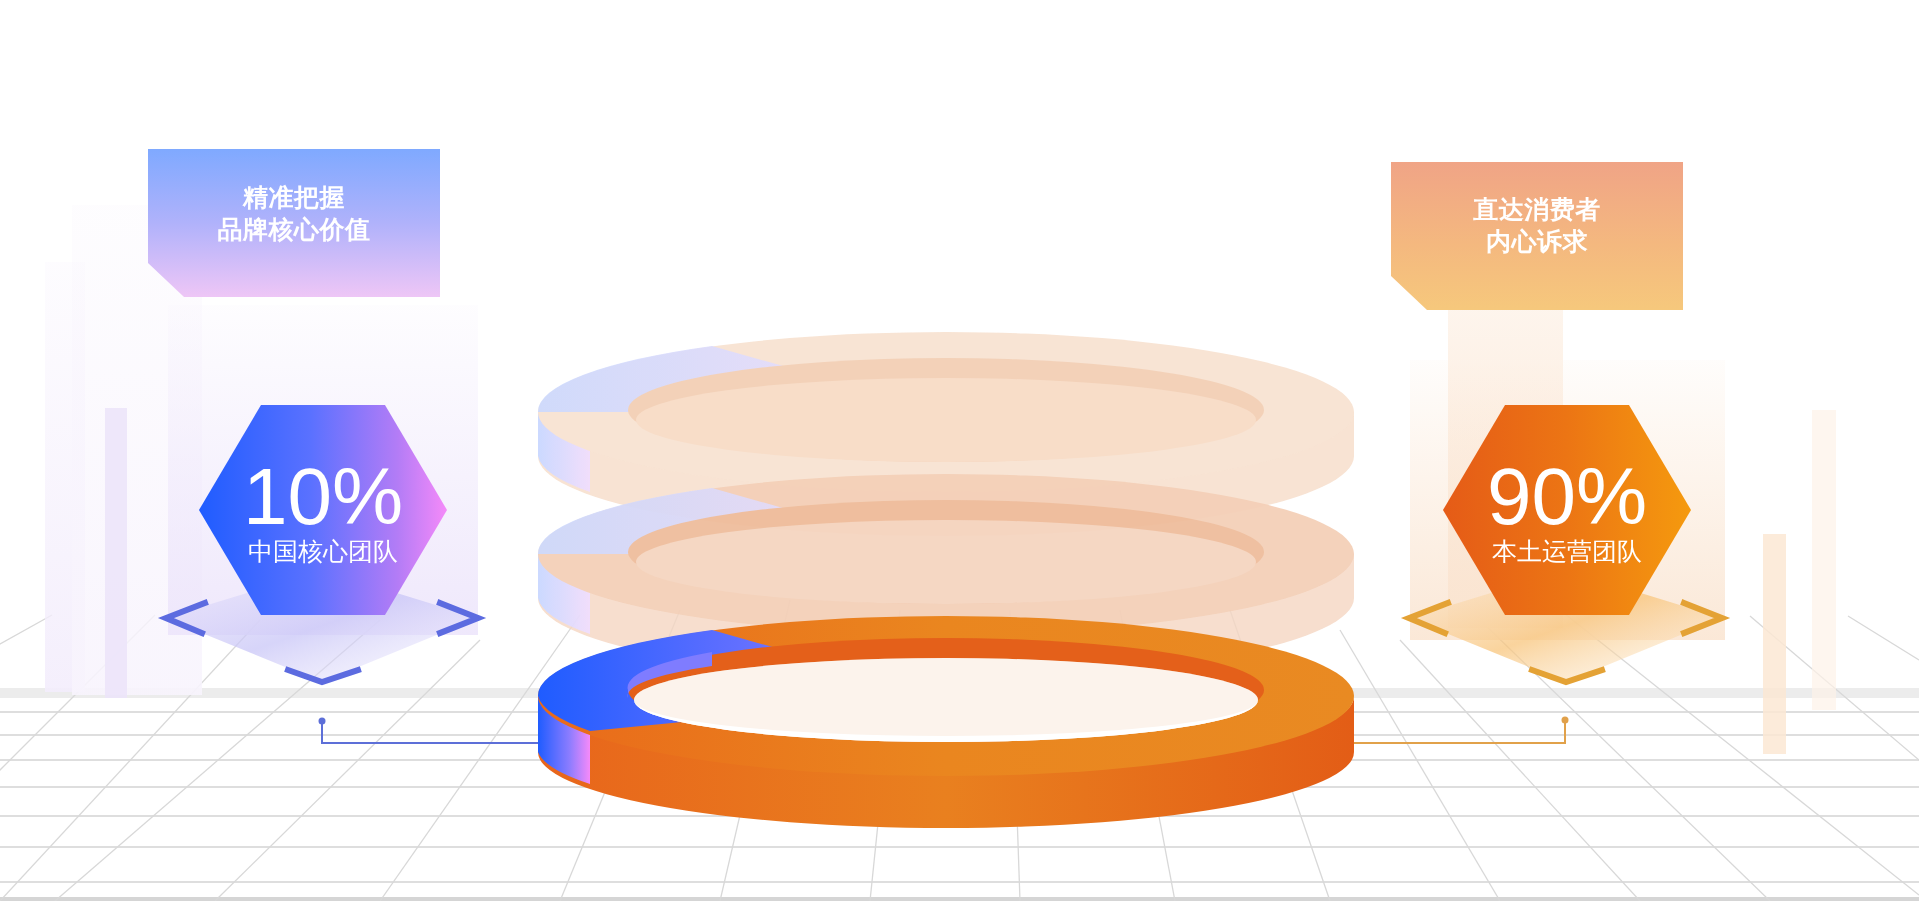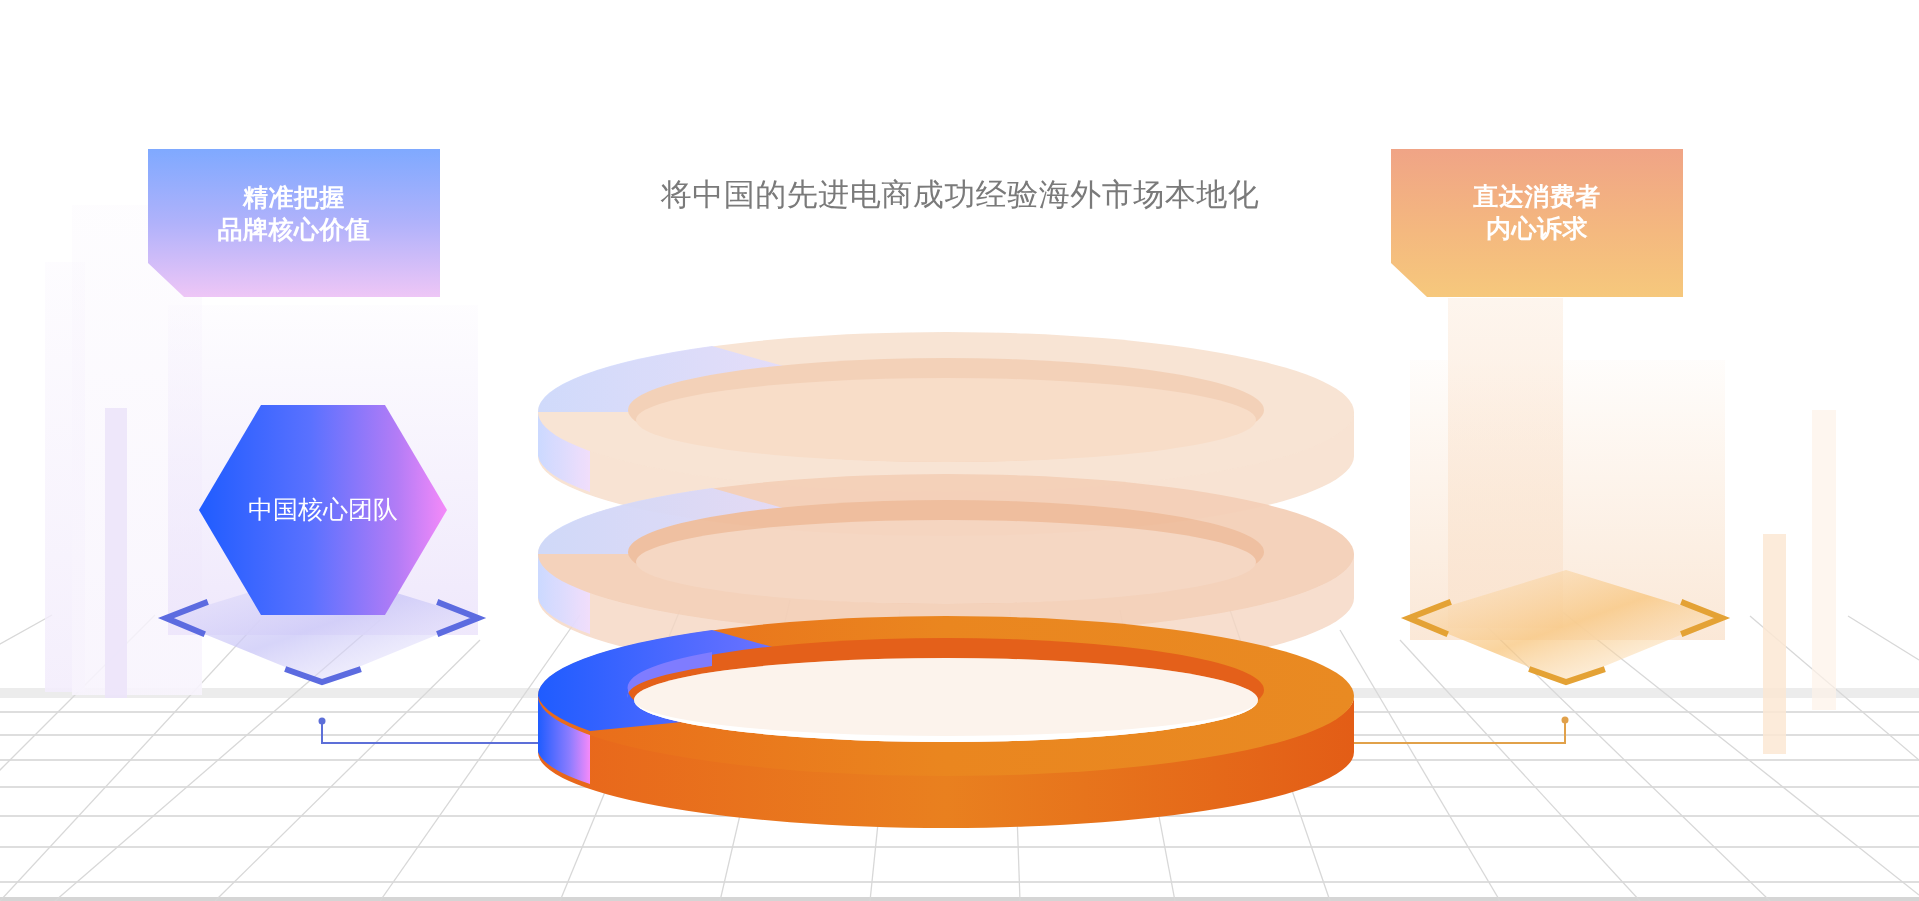--- a/index.html
+++ b/index.html
@@ -14,21 +14,21 @@
   
   .pillar { position: absolute; }
 
   
   .tag {
     position: absolute; width: 292px; height: 148px;
     clip-path: polygon(0 0, 318px 0, 352px 32px, 352px 148px, 36px 148px, 0 114px);
     display: flex; align-items: center; justify-content: center; text-align: center;
   }
   .tag.left { left: 148px; top: 149px; background: linear-gradient(180deg, #7fa9ff 0%, #b0b2fb 50%, #eec6f6 100%); }
-  .tag.right { left: 1391px; top: 149px; background: linear-gradient(180deg, #f0a486 0%, #f4b87f 55%, #f6c87c 100%); }
+  .tag.right { left: 1391px; top: 162px; background: linear-gradient(180deg, #f0a486 0%, #f4b87f 55%, #f6c87c 100%); }
   .tag-text { color: #ffffff; font-weight: bold; font-size: 25px; line-height: 32px; white-space: pre-line; letter-spacing: 0.5px; }
   .tag.left .tag-text { margin-top: -18px; }
   .tag.right .tag-text { margin-top: -20px; margin-left: 0px; }
 
   
   .headline { position: absolute; left: 560px; width: 800px; text-align: center; color: #7a7a7a; font-size: 31px; letter-spacing: 0.5px; }
   .headline.l1 { top: 174px; }
   .headline.l2 { top: 238px; }
 
   
@@ -201,28 +201,32 @@
 
       <ellipse cx="946" cy="690" rx="318" ry="52" fill="#e4601a"></ellipse>
       <path d="M628,690 A318,52 0 0 1 712,652 L712,666 A318,44 0 0 0 628,698 Z" fill="#7f7cff"></path>
 
       <ellipse cx="946" cy="700" rx="312" ry="42" fill="#ffffff"></ellipse>
       <ellipse cx="946" cy="700" rx="312" ry="42" fill="#f7dcc8" opacity="0.35"></ellipse>
       <path d="M634,700 A312,42 0 0 0 946,742 A312,42 0 0 0 1258,700 A312,36 0 0 1 946,736 A312,36 0 0 1 634,700 Z" fill="#ffffff"></path>
     </g>
   </svg>
 
-  <div class="headline l1">将中国的先进电商成功经验海外市场本地化</div>
 
   <div class="tag left">
     <div class="tag-text">精准把握
 品牌核心价值</div>
   </div>
   <div class="tag right">
     <div class="tag-text">直达消费者
 内心诉求</div>
   </div>
 
   <div class="hex left">
+    <div class="hex-value">10%</div>
     <div class="hex-label">中国核心团队</div>
   </div>
+  <div class="hex right">
+    <div class="hex-value">90%</div>
+    <div class="hex-label">本土运营团队</div>
+  </div>
 
 </div>
 
 </body></html>

